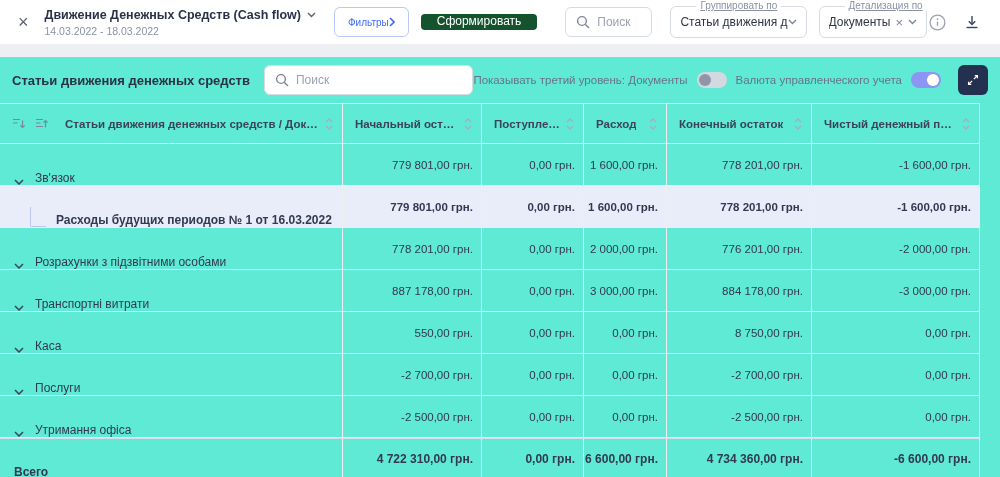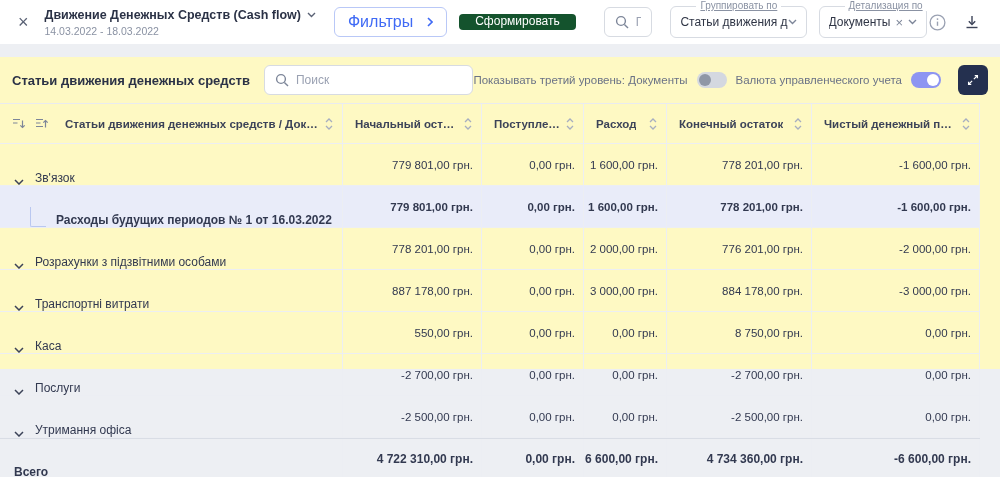--- a/index.html
+++ b/index.html
@@ -23,23 +23,23 @@
     background:none; border:none; cursor:pointer;
     font-size:18px; color:#5a6275; line-height:1; padding:2px 4px;
   }
   .title-block { margin-left:12px; display:flex; flex-direction:column; justify-content:center; }
   .title-row { display:flex; align-items:center; gap:6px; }
   .report-title { font-size:12.5px; font-weight:bold; color:#2b3246; white-space:nowrap; }
   .date-range { font-size:10.5px; color:#8a92a3; margin-top:3px; }
 
   .filters-btn {
     margin-left:18px; height:30px; padding:0 13px;
-    display:flex; align-items:center; gap:14px;
+    display:flex; align-items:center; 
     background:#fff; border:1px solid #b9c8f7; border-radius:6px;
-    color:#3f6af5; font-size:16px; cursor:pointer;
+    color:#3f6af5; font-size:10px; cursor:pointer;
     font-family:inherit;
   }
   .generate-btn {
     margin-left:12px; height:16px; padding:0 16px;
     background:#14532d; color:#fff; border:none; border-radius:4px;
     font-size:12px; cursor:pointer; font-family:inherit;
   }
 
   .search-box {
     display:flex; align-items:center; gap:7px;
@@ -67,21 +67,21 @@
   .group-field { margin-left:18px; width:140px; }
   .detail-field { margin-left:12px; width:132px; }
   .clear-x {
     font-size:13px; color:#7d8699; padding:0 5px; cursor:pointer; line-height:1;
   }
   .icon-btn { background:none; border:none; cursor:pointer; padding:2px; }
   .info-btn { margin-left:auto; }
   .download-btn { margin-left:14px; margin-right:4px; }
 
   
-  .panel { margin-top:13px; background:#fef9c3; height:312px; position:relative; }
+  .panel { margin-top:13px; background:#5eead4; height:420px; position:relative; }
 
   .panel-toolbar {
     height:46px; display:flex; align-items:center; padding:0 12px;
   }
   .panel-title { font-size:13px; font-weight:bold; color:#2b3246; white-space:nowrap; }
   .panel-search { margin-left:14px; width:222px; }
   .toolbar-right { margin-left:auto; display:flex; align-items:center; gap:9px; }
   .toggle-label { font-size:11.5px; color:#6a7286; white-space:nowrap; }
   .toggle { width:30px; height:16px; border-radius:9px; position:relative; cursor:pointer; flex:none; }
   .toggle .knob { width:12px; height:12px; border-radius:50%; position:absolute; top:2px; }

